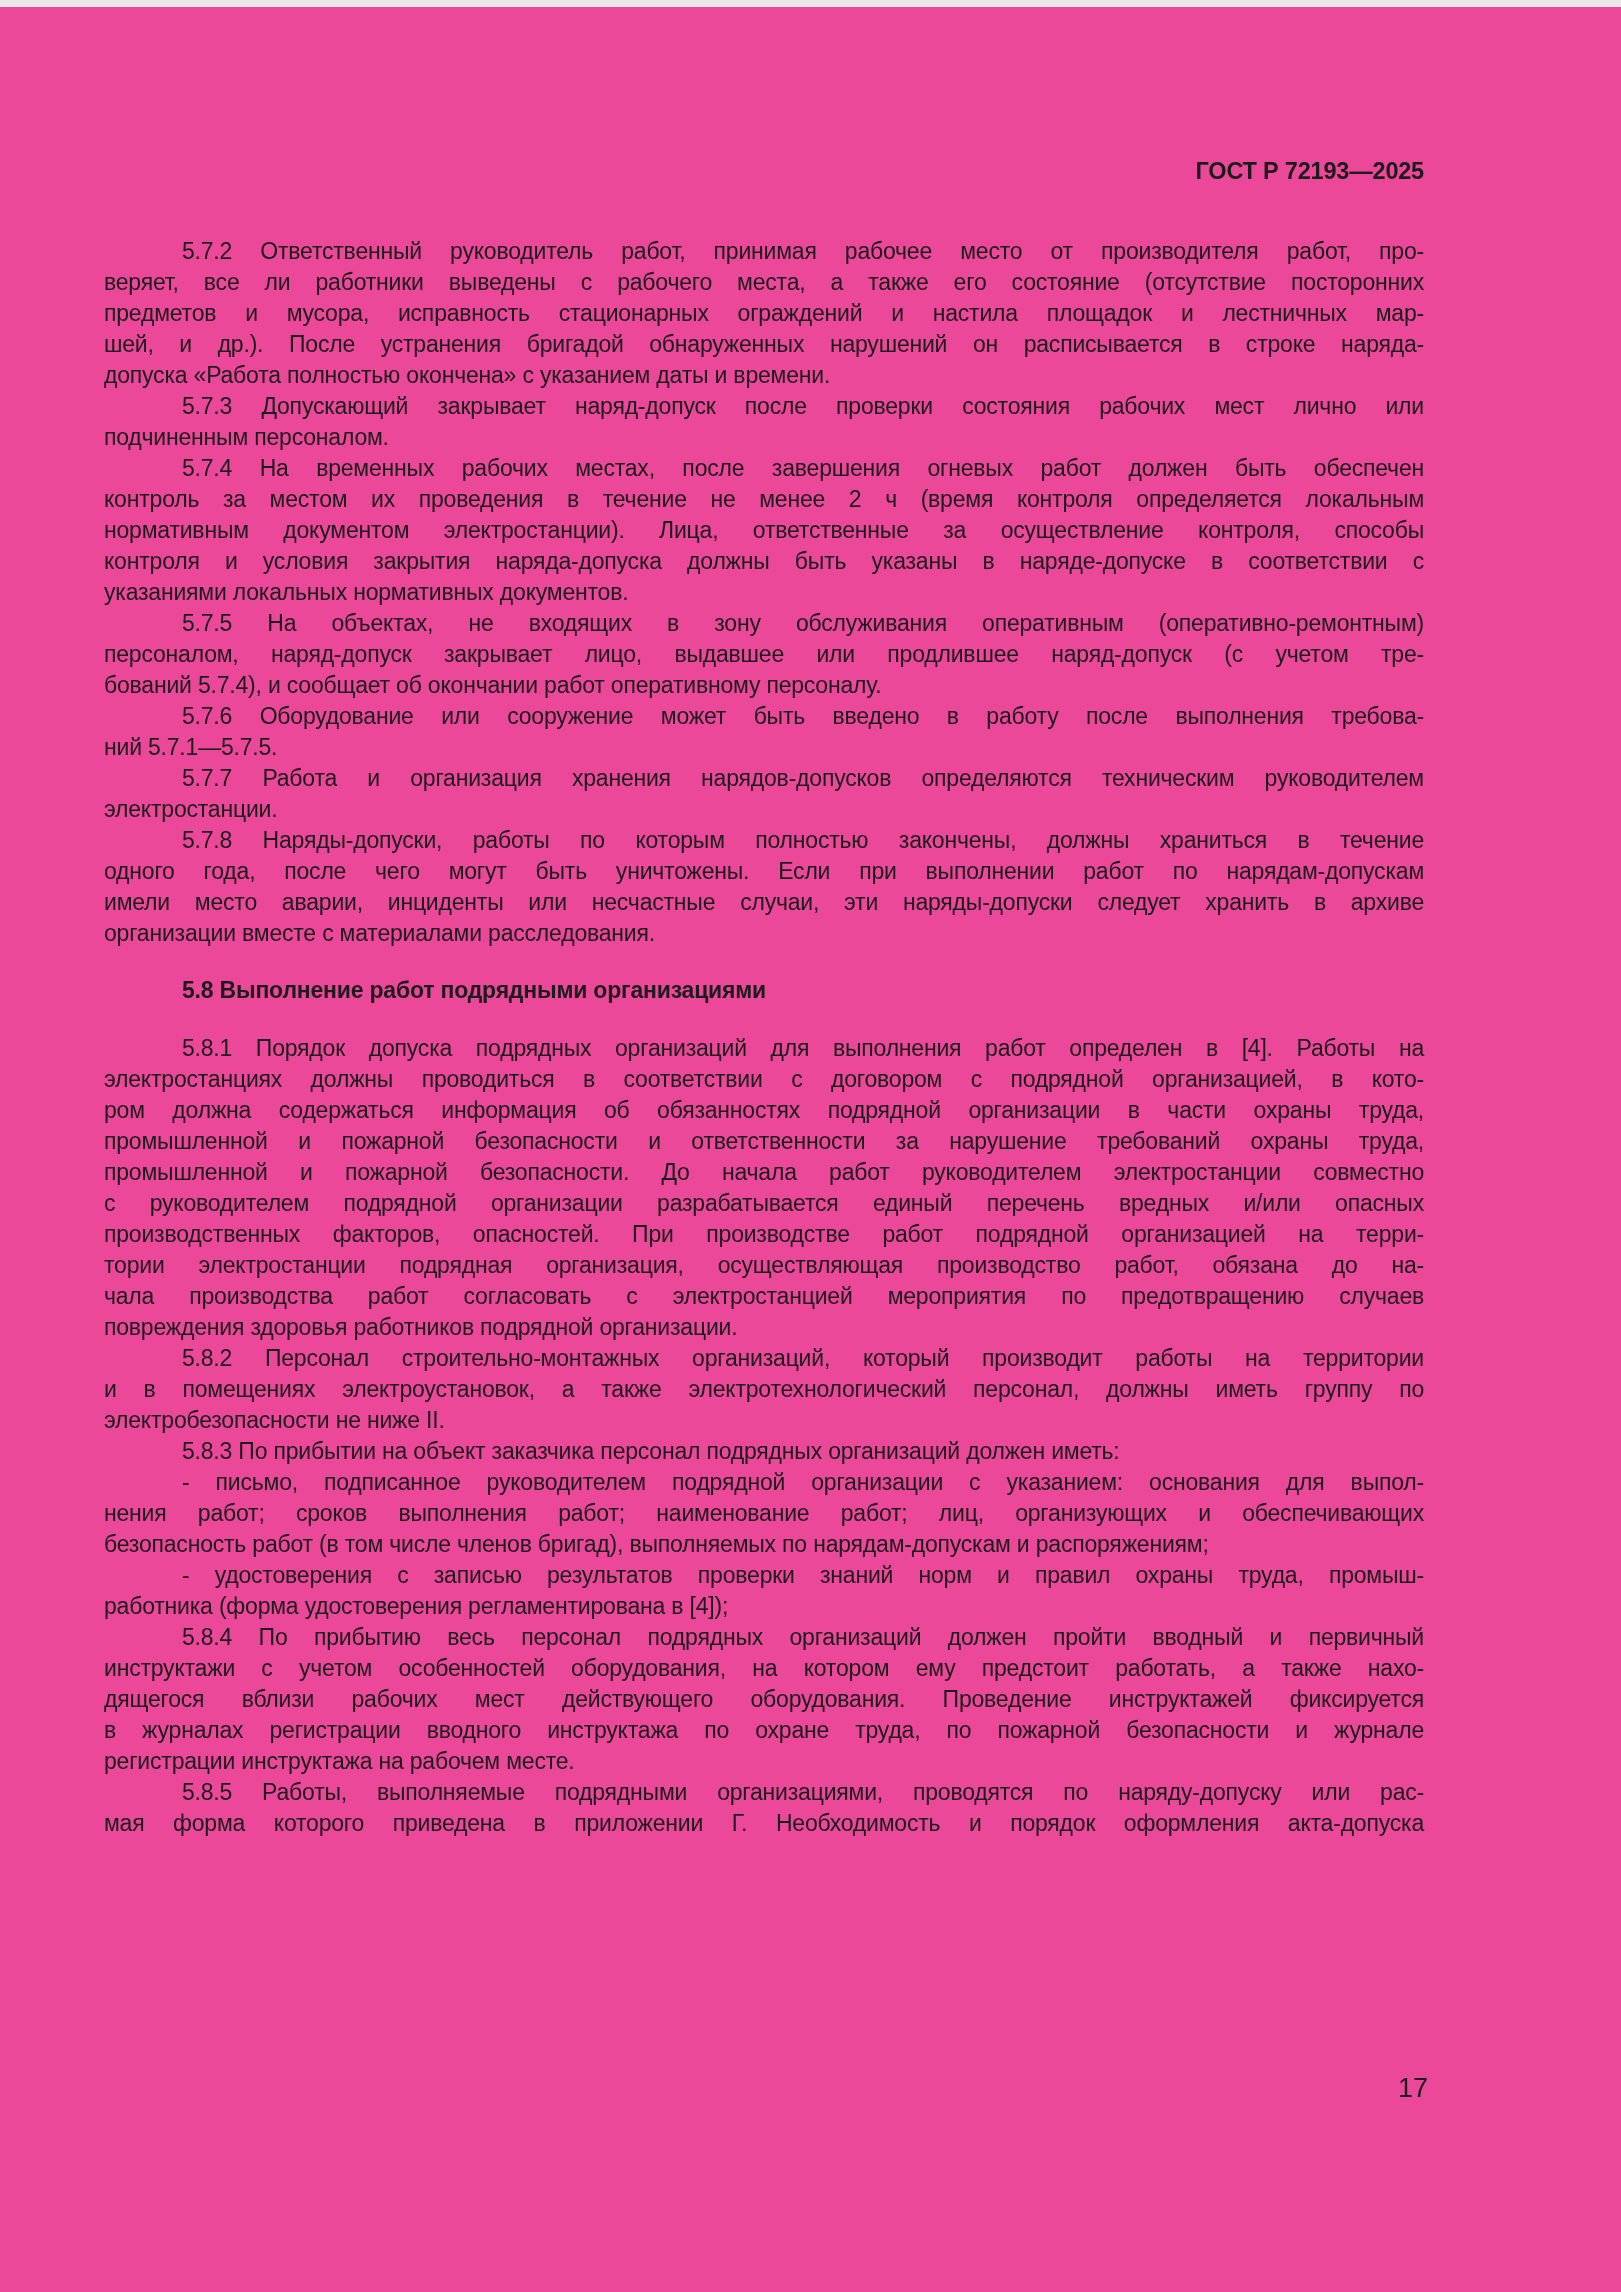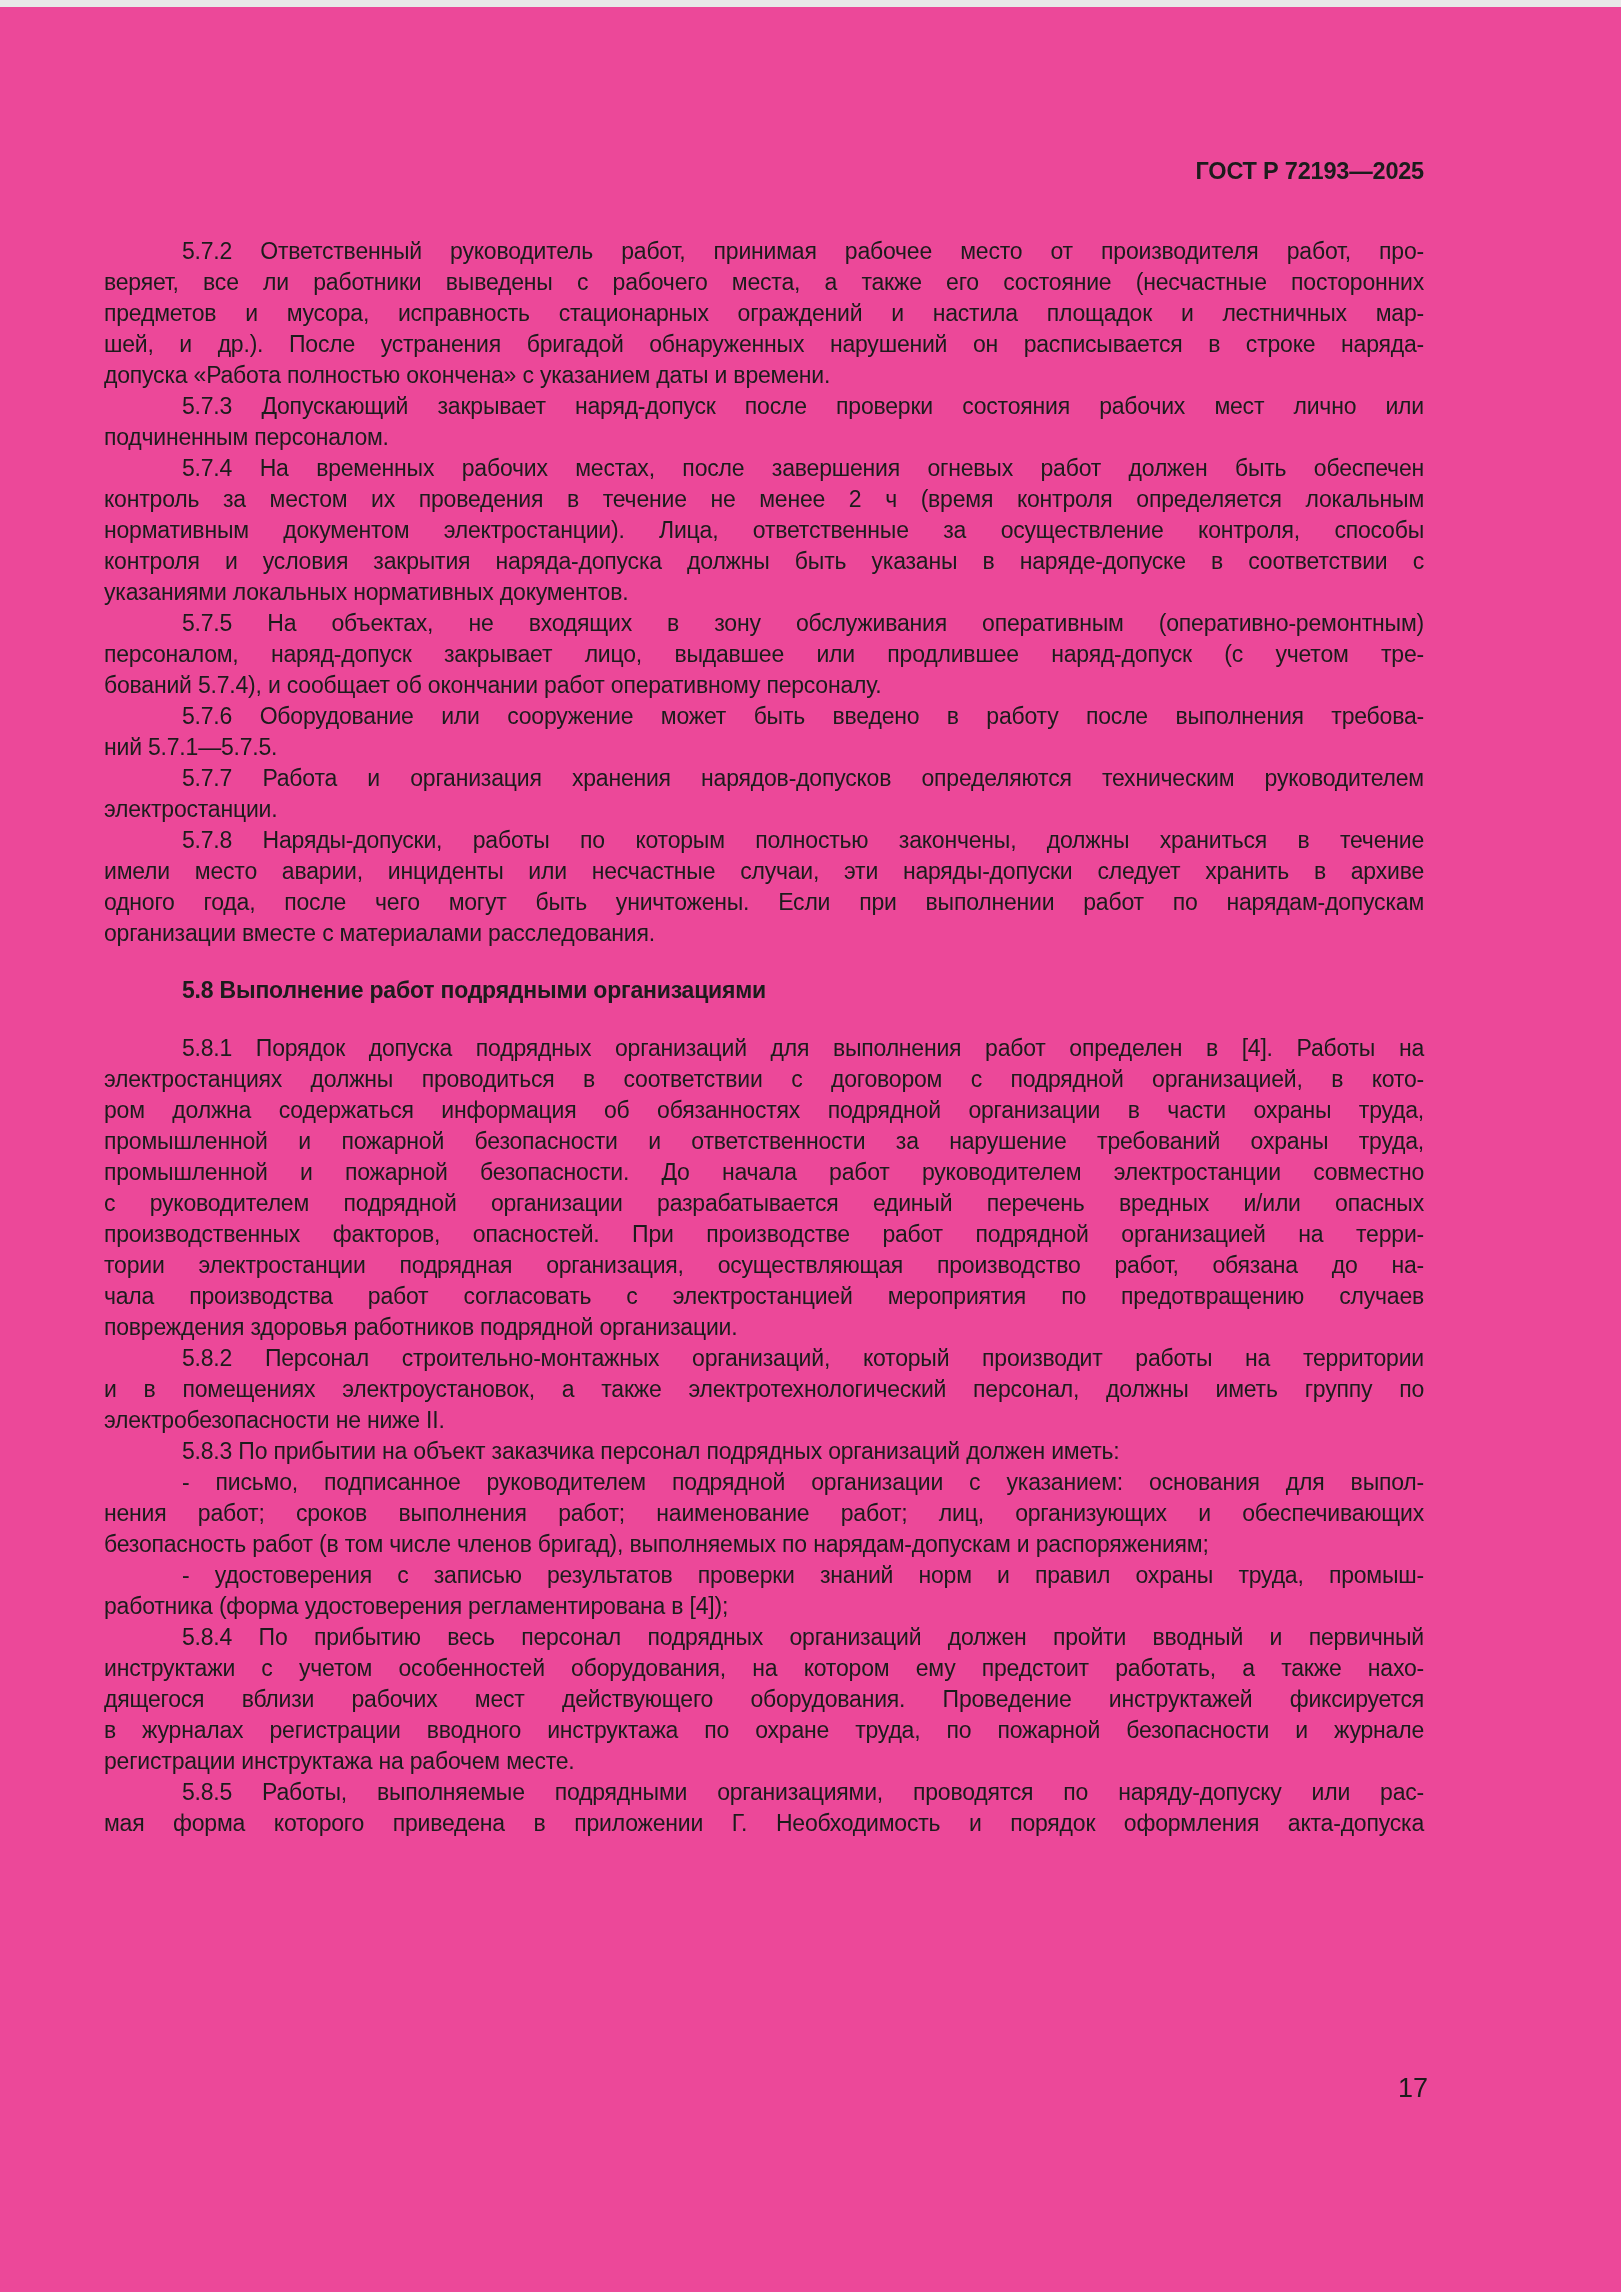--- a/index.html
+++ b/index.html
@@ -65,21 +65,21 @@
 <body>
 
 <div class="page">
   <div class="doc-header">
     <span>ГОСТ Р 72193—2025</span>
   </div>
 
   <div class="doc-body">
       <div class="para">
         <div class="line indent">5.7.2 Ответственный руководитель работ, принимая рабочее место от производителя работ, про-</div>
-        <div class="line">веряет, все ли работники выведены с рабочего места, а также его состояние (несчастные посторонних</div>
+        <div class="line">веряет, все ли работники выведены с рабочего места, а также его состояние (отсутствие посторонних</div>
         <div class="line">предметов и мусора, исправность стационарных ограждений и настила площадок и лестничных мар-</div>
         <div class="line">шей, и др.). После устранения бригадой обнаруженных нарушений он расписывается в строке наряда-</div>
         <div class="line last">допуска «Работа полностью окончена» с указанием даты и времени.</div>
       </div>
       <div class="para">
         <div class="line indent">5.7.3 Допускающий закрывает наряд-допуск после проверки состояния рабочих мест лично или</div>
         <div class="line last">подчиненным персоналом.</div>
       </div>
       <div class="para">
         <div class="line indent">5.7.4 На временных рабочих местах, после завершения огневых работ должен быть обеспечен</div>
@@ -96,22 +96,22 @@
       <div class="para">
         <div class="line indent">5.7.6 Оборудование или сооружение может быть введено в работу после выполнения требова-</div>
         <div class="line last">ний 5.7.1—5.7.5.</div>
       </div>
       <div class="para">
         <div class="line indent">5.7.7 Работа и организация хранения нарядов-допусков определяются техническим руководителем</div>
         <div class="line last">электростанции.</div>
       </div>
       <div class="para">
         <div class="line indent">5.7.8 Наряды-допуски, работы по которым полностью закончены, должны храниться в течение</div>
+        <div class="line">одного года, после чего могут быть уничтожены. Если при выполнении работ по нарядам-допускам</div>
         <div class="line">имели место аварии, инциденты или несчастные случаи, эти наряды-допуски следует хранить в архиве</div>
-        <div class="line">одного года, после чего могут быть уничтожены. Если при выполнении работ по нарядам-допускам</div>
         <div class="line last">организации вместе с материалами расследования.</div>
       </div>
       <div class="heading">5.8 Выполнение работ подрядными организациями</div>
       <div class="para">
         <div class="line indent">5.8.1 Порядок допуска подрядных организаций для выполнения работ определен в [4]. Работы на</div>
         <div class="line">электростанциях должны проводиться в соответствии с договором с подрядной организацией, в кото-</div>
         <div class="line">ром должна содержаться информация об обязанностях подрядной организации в части охраны труда,</div>
         <div class="line">промышленной и пожарной безопасности и ответственности за нарушение требований охраны труда,</div>
         <div class="line">промышленной и пожарной безопасности. До начала работ руководителем электростанции совместно</div>
         <div class="line">с руководителем подрядной организации разрабатывается единый перечень вредных и/или опасных</div>

